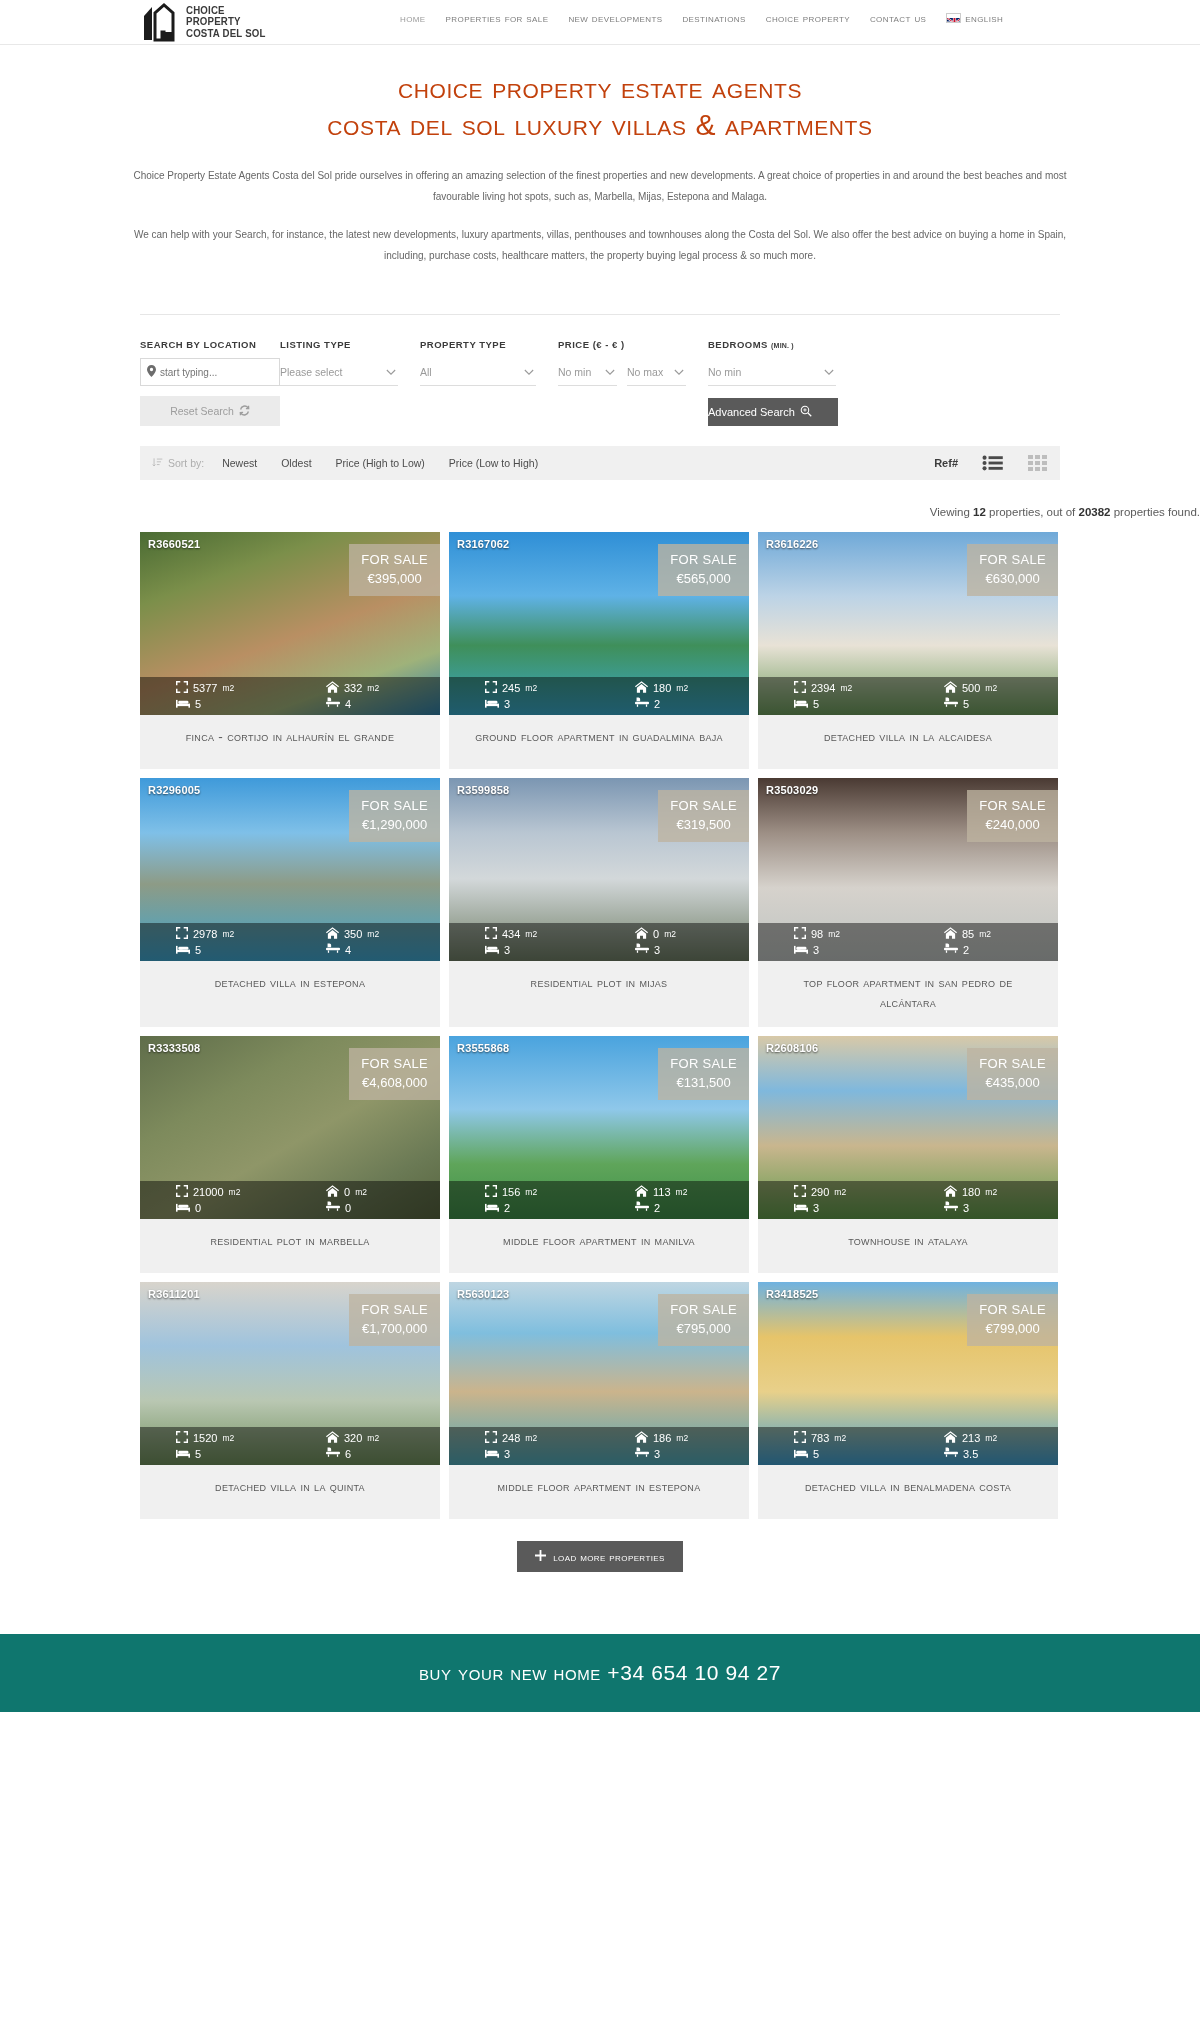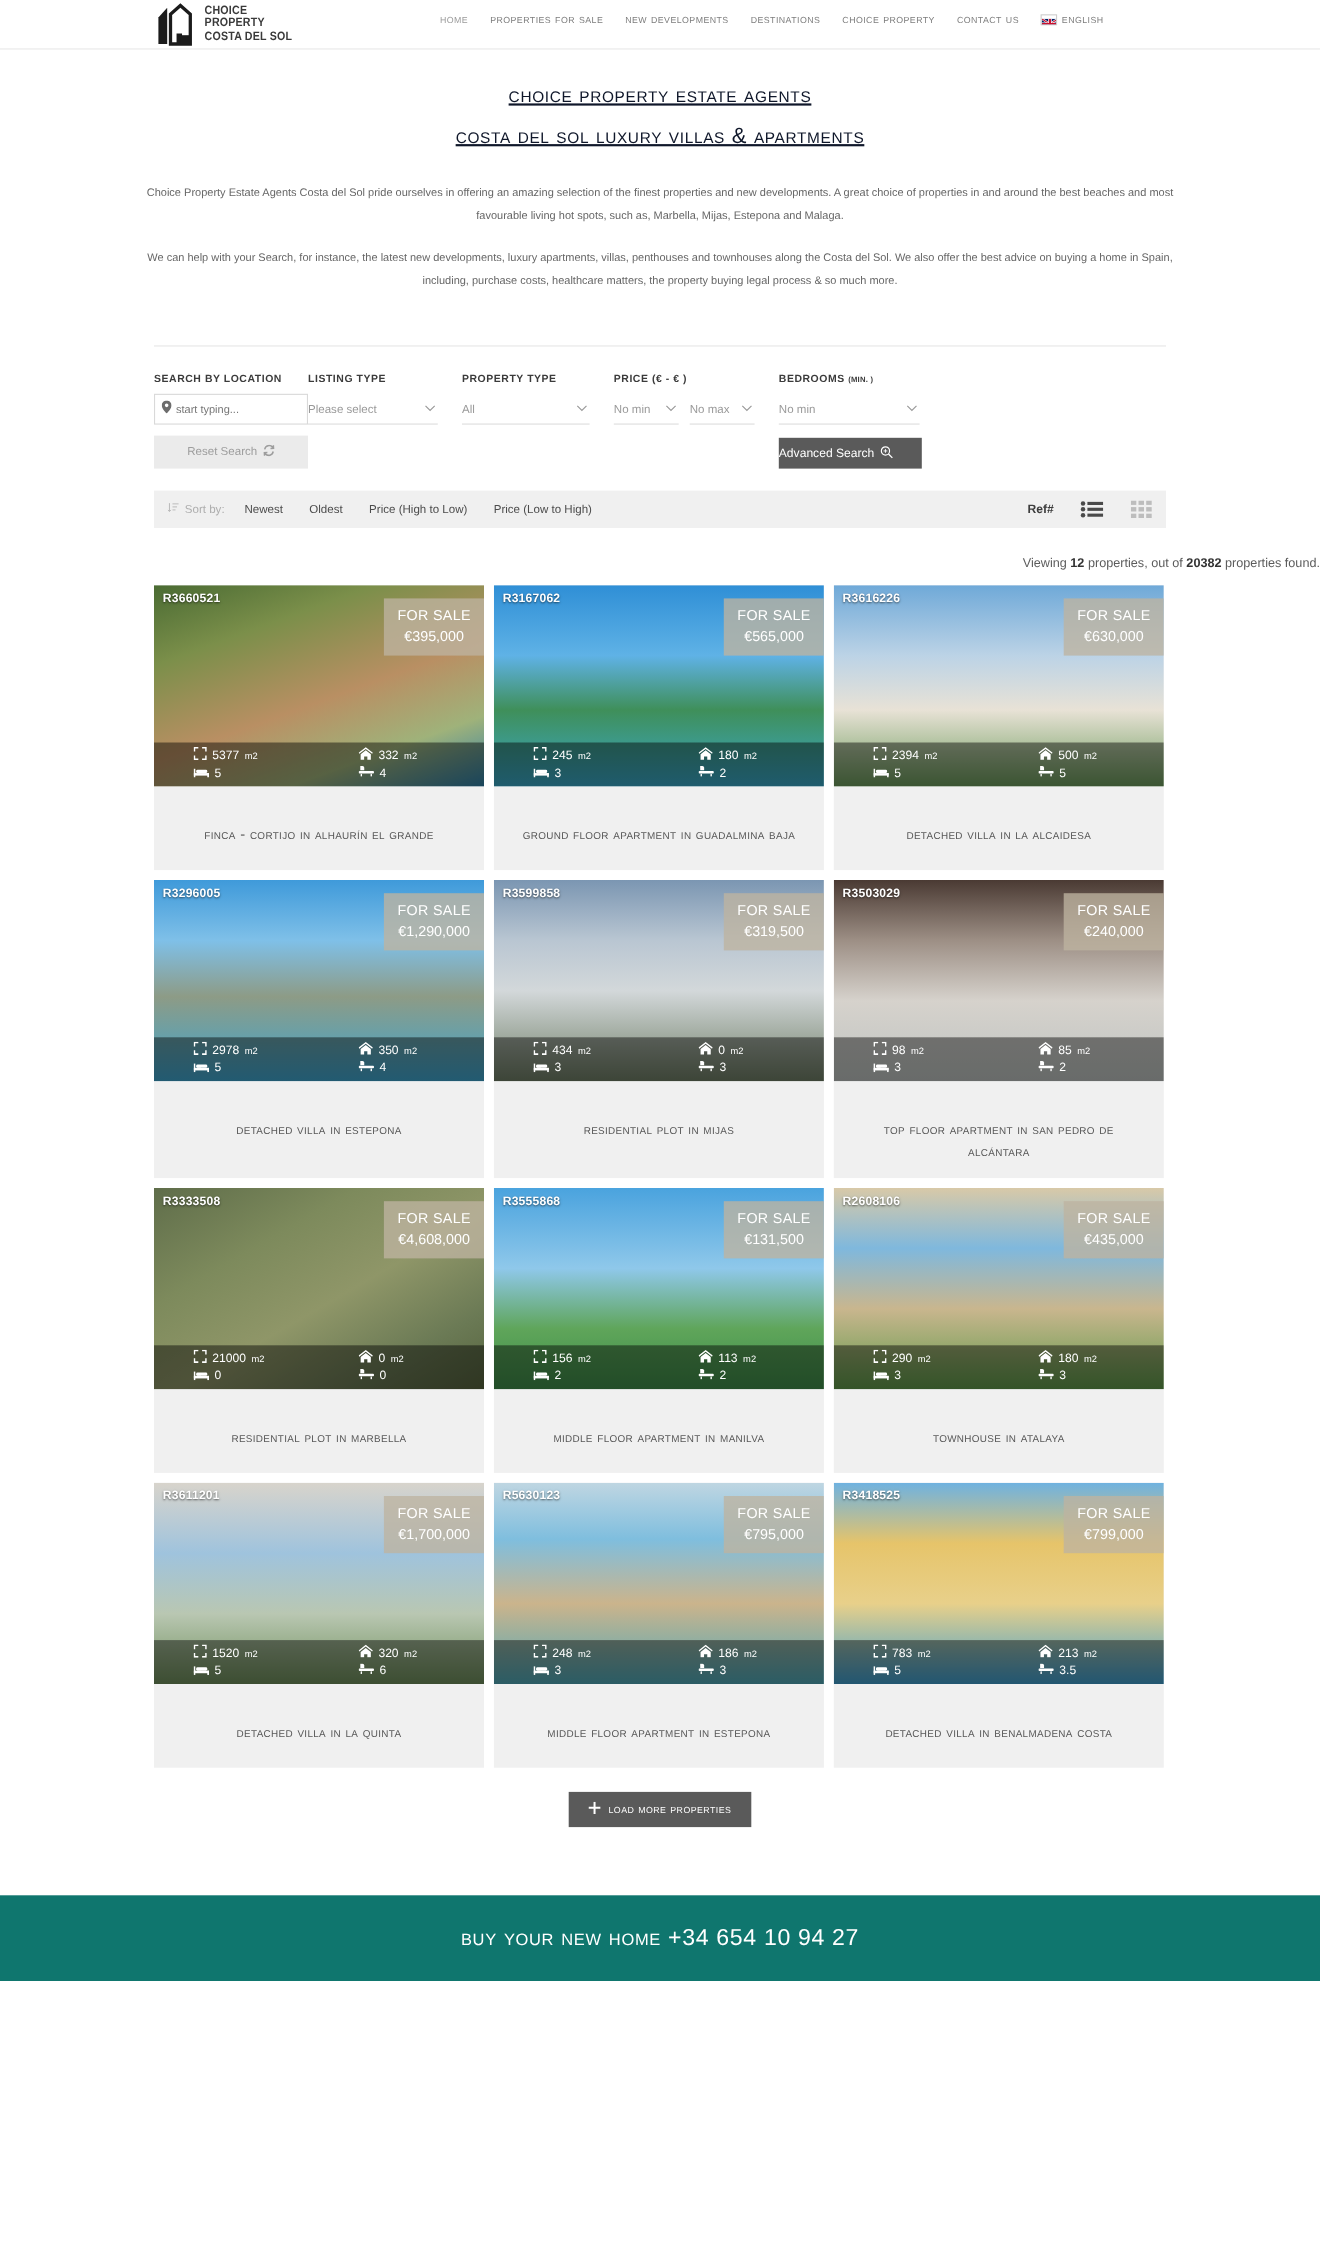--- a/index.html
+++ b/index.html
@@ -67,25 +67,24 @@
 
   
   .hero {
     padding-top: 24px;
     text-align: center;
   }
   .hero h1 {
     font-variant: small-caps;
     text-transform: lowercase;
     font-weight: 400;
-    font-size: 20px;
+    font-size: 30px;
     line-height: 37px;
-    color: #0f172a;
+    color: #c2410c;
     letter-spacing: .6px;
-    text-decoration: underline;
   }
 
   
   .intro {
     width: 940px;
     margin: 22px auto 0;
     text-align: center;
     font-size: 10px;
     line-height: 21px;
     color: #666;
@@ -253,21 +252,20 @@
   .card-title {
     min-height: 54px;
     padding: 12px 16px 14px;
     text-align: center;
     font-variant: small-caps;
     text-transform: lowercase;
     font-size: 13.5px;
     line-height: 20px;
     color: #585858;
     letter-spacing: .3px;
-    margin-top: 22px;
   }
 
   
   .ph { position:absolute; inset:0; }
 
   
   .loadmore-wrap { text-align: center; margin-top: 22px; }
   .loadmore {
     display: inline-flex; align-items: center; gap: 7px;
     background: #5a5a5a; color: #fff; border: 0;

